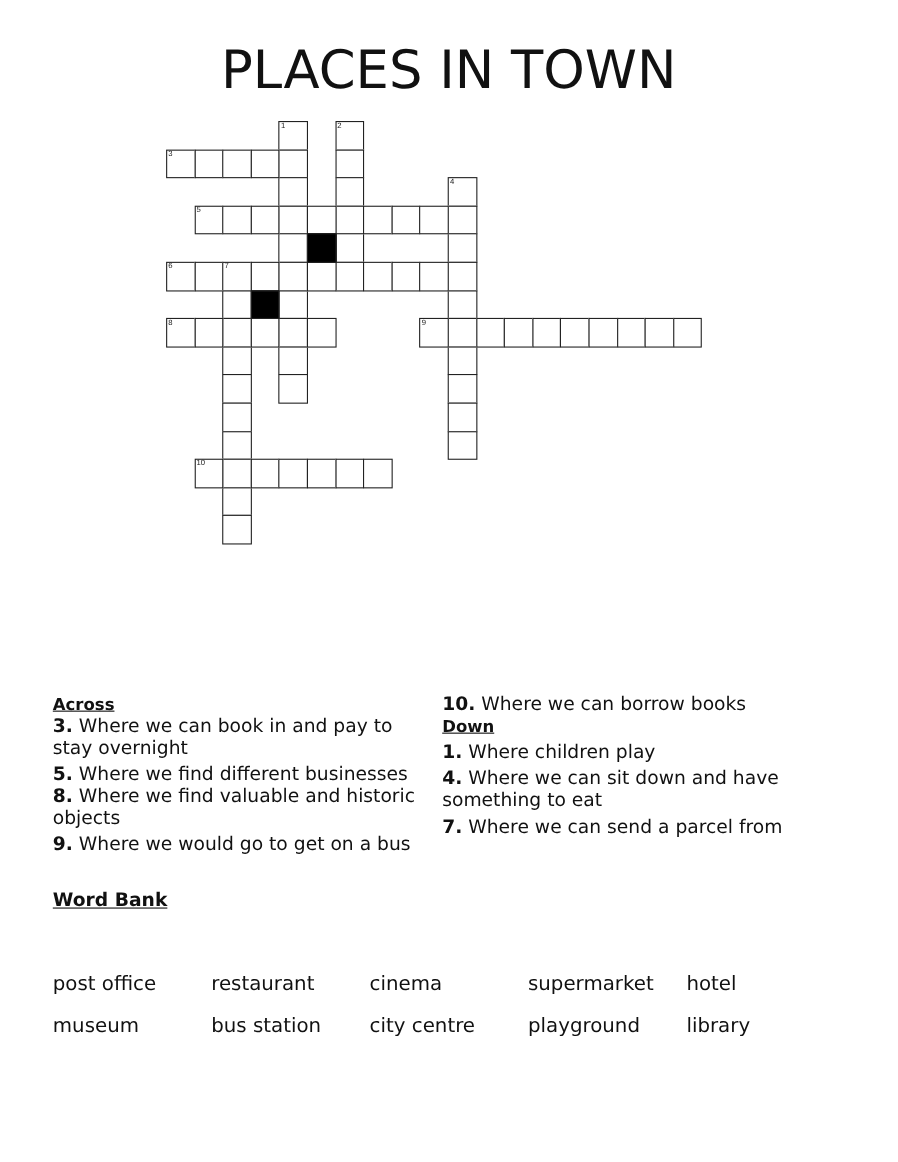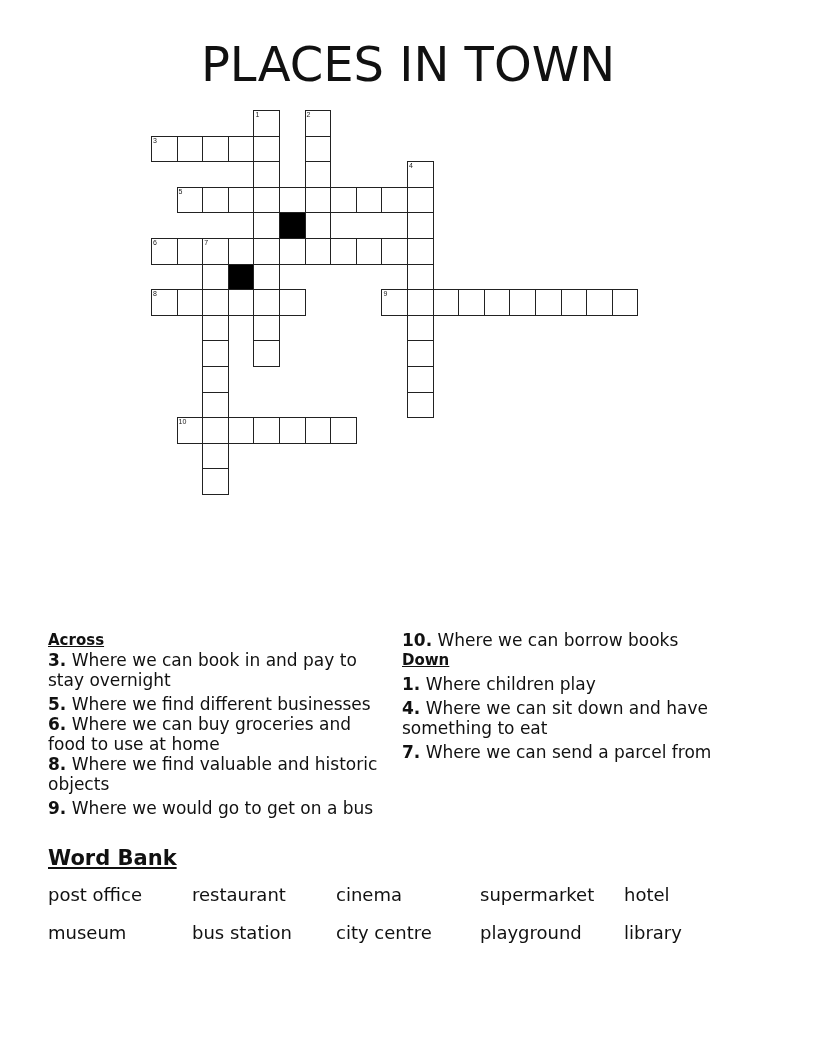--- a/index.html
+++ b/index.html
@@ -13,21 +13,21 @@
     .cell.black { background: #000000; }
     .num { position: absolute; left: 1px; top: 0px; font-size: 7px; line-height: 8px;
            font-family: "Liberation Sans", sans-serif; color: #222; }
     .clues { position: absolute; font-size: 17px; line-height: 20px; }
     .clue-col-left { left: 48px; top: 630px; width: 345px; }
     .clue-col-right { left: 402px; top: 630px; width: 360px; }
     .heading { font-weight: bold; text-decoration: underline; font-size: 15px; line-height: 20px; }
     .clue { margin-top: 4px; }
     .clue b { font-weight: bold; }
     .clue.tight { margin-top: 0px; }
-    .wb-title { position: absolute; left: 48px; top: 845px; font-size: 21px; font-weight: bold;
+    .wb-title { position: absolute; left: 48px; top: 806px; font-size: 17px; font-weight: bold;
                 text-decoration: underline; line-height: 26px; }
     .wb-grid { position: absolute; left: 48px; top: 882px; display: grid;
                grid-template-columns: 144px 144px 144px 144px 144px; row-gap: 12px; }
     .wb-word { font-size: 18px; line-height: 26px; white-space: nowrap; }
   </style>
 </head>
 <body>
 
 <div class="title">PLACES IN TOWN</div>
 
@@ -126,21 +126,20 @@
     <div class="cell" style="left: 304.6px; top: 417.2px;"></div>
     <div class="cell" style="left: 330.2px; top: 417.2px;"></div>
     <div class="cell black" style="left: 279px; top: 212.4px;"></div>
     <div class="cell black" style="left: 227.8px; top: 263.6px;"></div>
   </div>
 
 <div class="clues clue-col-left">
   <div class="heading">Across</div>
   <div class="clue tight"><b>3.</b><span> Where we can book in and pay to stay overnight</span></div>
   <div class="clue"><b>5.</b><span> Where we find different businesses</span></div>
-  <div class="clue tight"><b>6.</b><span> Where we can buy groceries and food to use at home</span></div>
   <div class="clue tight"><b>8.</b><span> Where we find valuable and historic objects</span></div>
   <div class="clue"><b>9.</b><span> Where we would go to get on a bus</span></div>
 </div>
 
 <div class="clues clue-col-right">
   <div class="clue tight"><b>10.</b><span> Where we can borrow books</span></div>
   <div class="heading">Down</div>
   <div class="clue"><b>1.</b><span> Where children play</span></div>
   <div class="clue"><b>4.</b><span> Where we can sit down and have something to eat</span></div>
   <div class="clue"><b>7.</b><span> Where we can send a parcel from</span></div>

